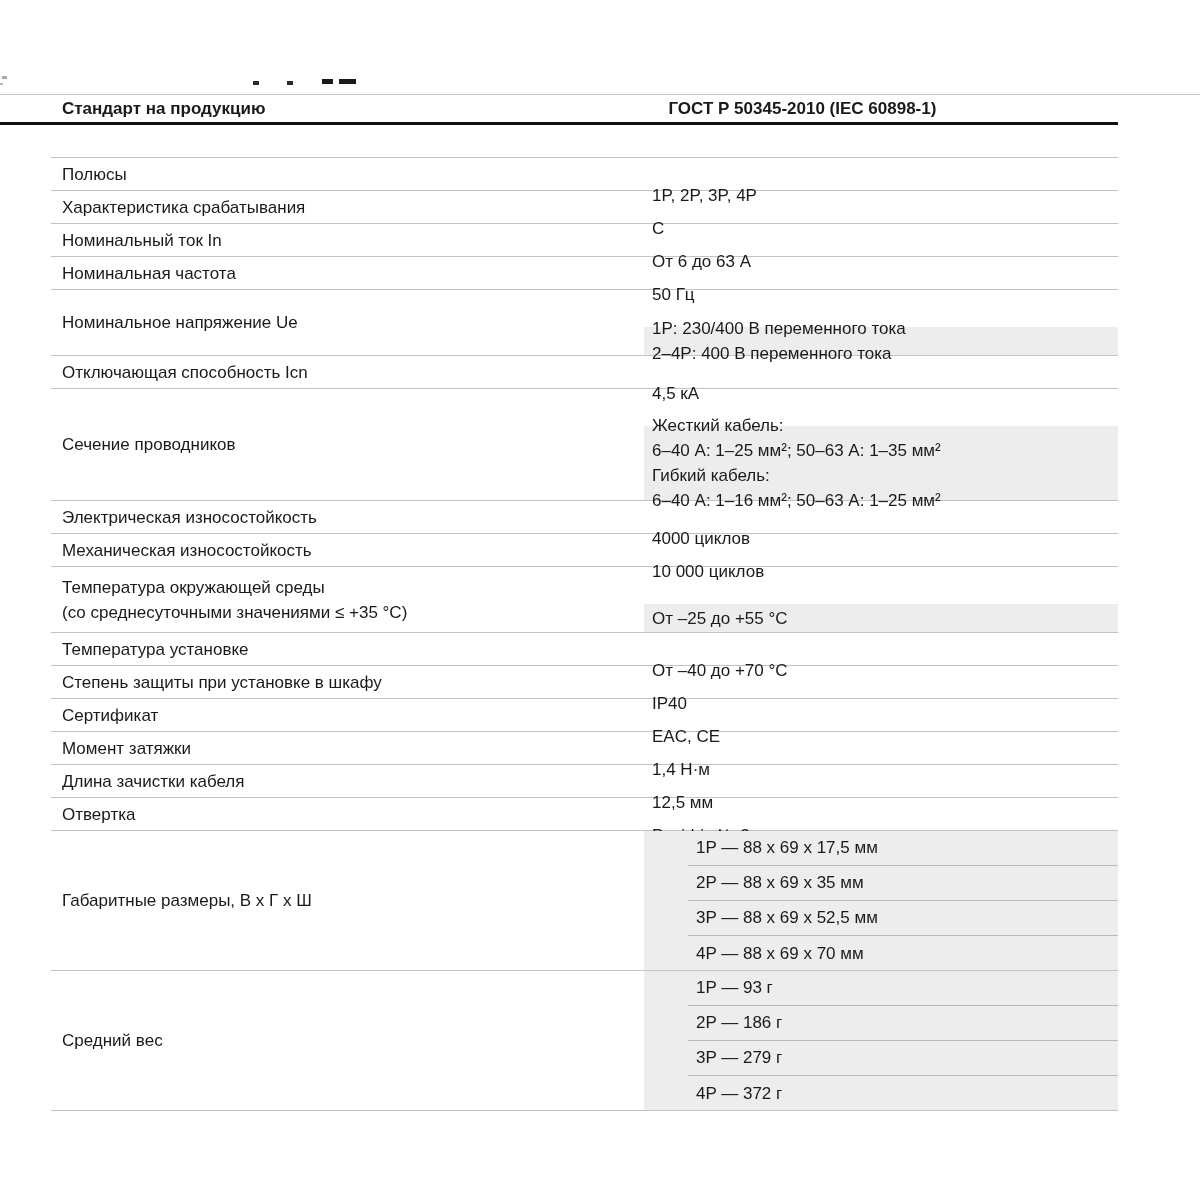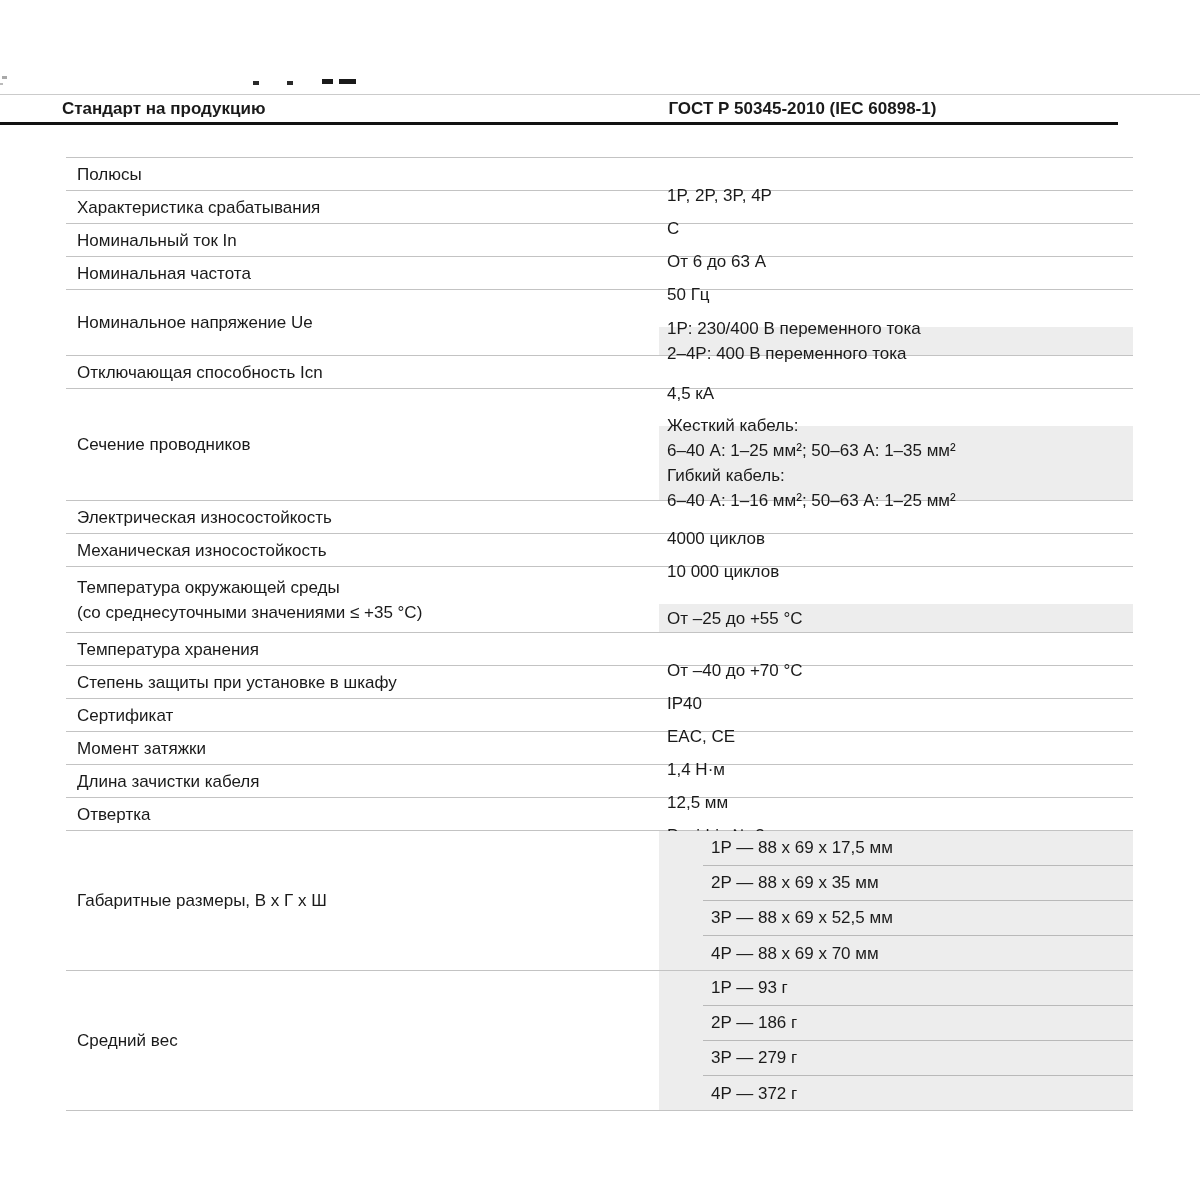--- a/index.html
+++ b/index.html
@@ -32,21 +32,21 @@
     display: flex; font-weight: bold;
   }
   .header-row .hp { width: 644px; box-sizing: border-box; padding-left: 62px; display: flex; align-items: center; }
   .header-row .hv { width: 474px; box-sizing: border-box; padding-left: 8px;  display: flex; align-items: center; margin-left: 37px; }
   .heavyline {
     position: absolute; left: 0; top: 122px;
     width: 1118px; height: 3px; background: #111111;
   }
 
   .tbl {
-    position: absolute; left: 66px; top: 125px;
+    position: absolute; left: 51px; top: 125px;
     width: 1067px;
     text-align: right;
   }
   .row {
     display: flex;
     box-sizing: border-box;
     border-bottom: 1px solid #c3c3c3;
   }
   .h1 { height: 33px; }
   .h2 { height: 66px; }
@@ -157,21 +157,21 @@
 
     <div class="row h2">
       <div class="pcell">
         <div>Температура окружающей среды</div>
         <div>(со среднесуточными значениями ≤ +35 °C)</div>
       </div>
       <div class="vcell">От –25 до +55 °C</div>
     </div>
 
     <div class="row h1">
-      <div class="pcell">Температура хранения</div>
+      <div class="pcell">Температура установке</div>
       <div class="vcell">От –40 до +70 °C</div>
     </div>
 
     <div class="row h1">
       <div class="pcell">Степень защиты при установке в шкафу</div>
       <div class="vcell">IP40</div>
     </div>
 
     <div class="row h1">
       <div class="pcell">Сертификат</div>

